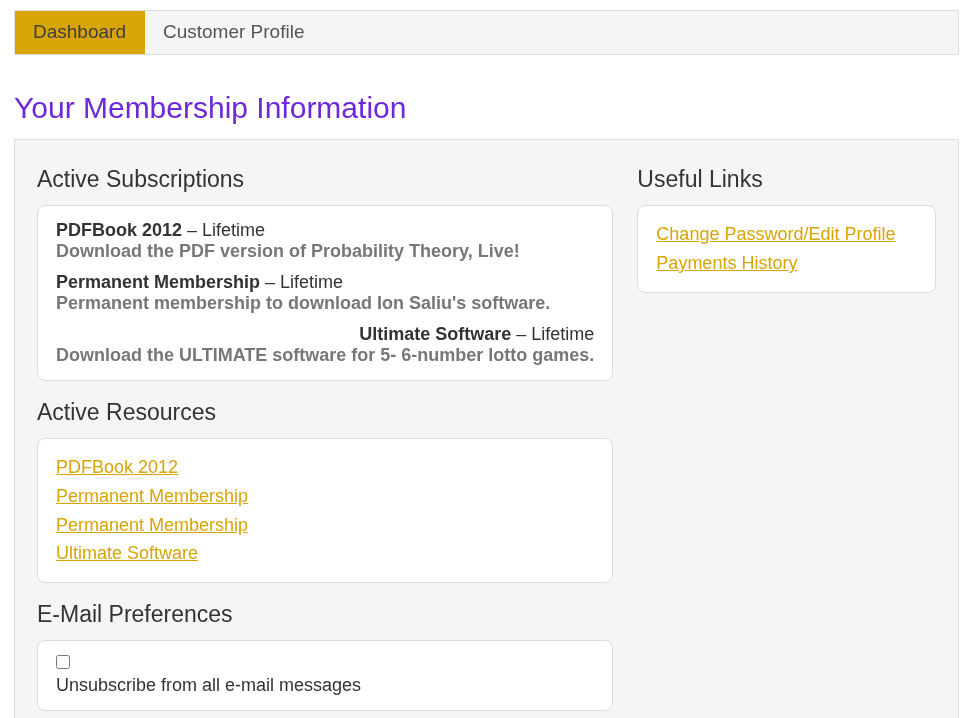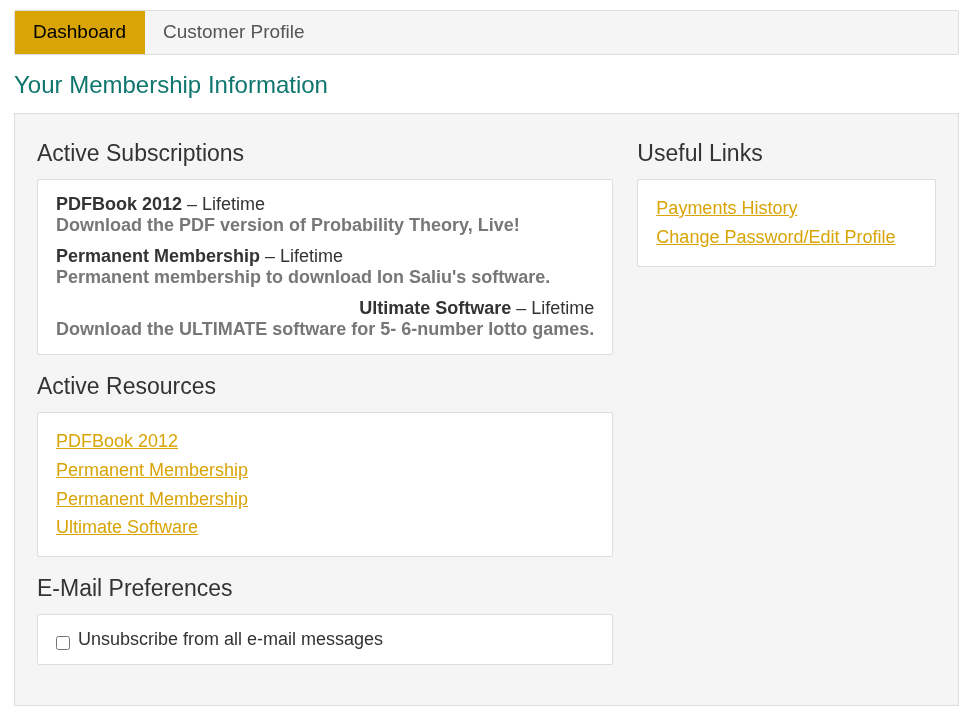--- a/index.html
+++ b/index.html
@@ -27,50 +27,50 @@
     padding: 10px 18px;
     font-size: 19px;
     color: #555;
     border-right: 1px solid #ddd;
     cursor: pointer;
     line-height: 1.2;
   }
   .tab:last-child { border-right: none; }
   .tab.active {
     background: #d8a406;
-    color: #000000;
+    color: #404040;
     border-right-color: #d8a406;
   }
   
   .page-title {
-    font-size: 24px;
+    font-size: 30px;
     font-weight: 400;
-    color: #0f766e;
-    margin: 16px 0 14px 0;
+    color: #6d28d9;
+    margin: 36px 0 14px 0;
   }
   
   .content {
     display: flex;
     gap: 0;
     border: 1px solid #ddd;
     background: #f5f5f5;
     padding: 22px;
   }
   .col-left { flex: 1 1 50%; padding-right: 16px; }
   .col-right { flex: 1 1 50%; padding-left: 8px; }
   .section-title {
     font-size: 23px;
     font-weight: 400;
     color: #333;
     margin: 4px 0 12px 0;
   }
   .panel {
     background: #fff;
     border: 1px solid #ddd;
-    border-radius: 2px;
+    border-radius: 8px;
     padding: 14px 18px;
     margin-bottom: 18px;
   }
   
   .sub-item { margin-bottom: 10px; }
   .sub-item:last-child { margin-bottom: 0; text-align: right; }
   .sub-head {
     font-size: 18px;
     color: #333;
     white-space: nowrap;
@@ -94,24 +94,25 @@
     text-decoration: underline;
     cursor: pointer;
     font-size: 18px;
     line-height: 1.6;
   }
   .link-list .gold-link { display: inline-block; }
   .link-list div { line-height: 1.55; }
   
   .checkbox-row {
     display: flex;
-    align-items: flex-end;
+    align-items: flex-start;
     gap: 6px;
     font-size: 18px;
     color: #333;
+    flex-direction: column;
   }
   .checkbox-row input[type="checkbox"] {
     width: 14px;
     height: 14px;
     margin: 0 2px 0 0;
     cursor: pointer;
   }
 </style>
 </head>
 <body>
@@ -165,19 +166,19 @@
           <input type="checkbox" style="">
           <span>Unsubscribe from all e-mail messages</span>
         </label>
       </div>
 
     </div>
 
     <div class="col-right">
       <div class="section-title">Useful Links</div>
       <div class="panel link-list">
+        <div><a class="gold-link">Change Password/Edit Profile</a></div>
         <div><a class="gold-link">Payments History</a></div>
-        <div><a class="gold-link">Change Password/Edit Profile</a></div>
       </div>
     </div>
 
   </div>
 </div>
 
 </body></html>

